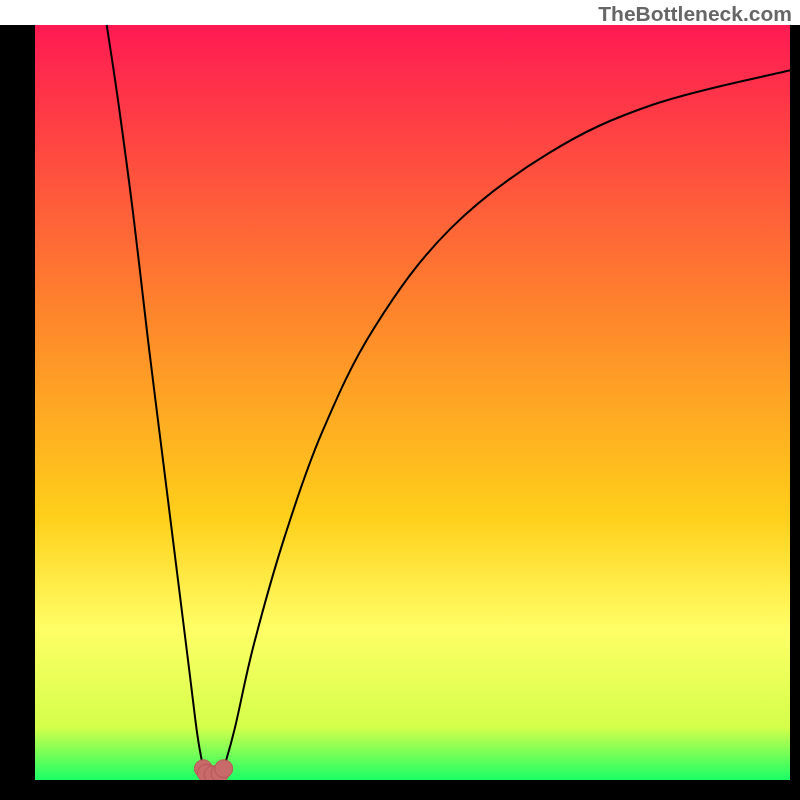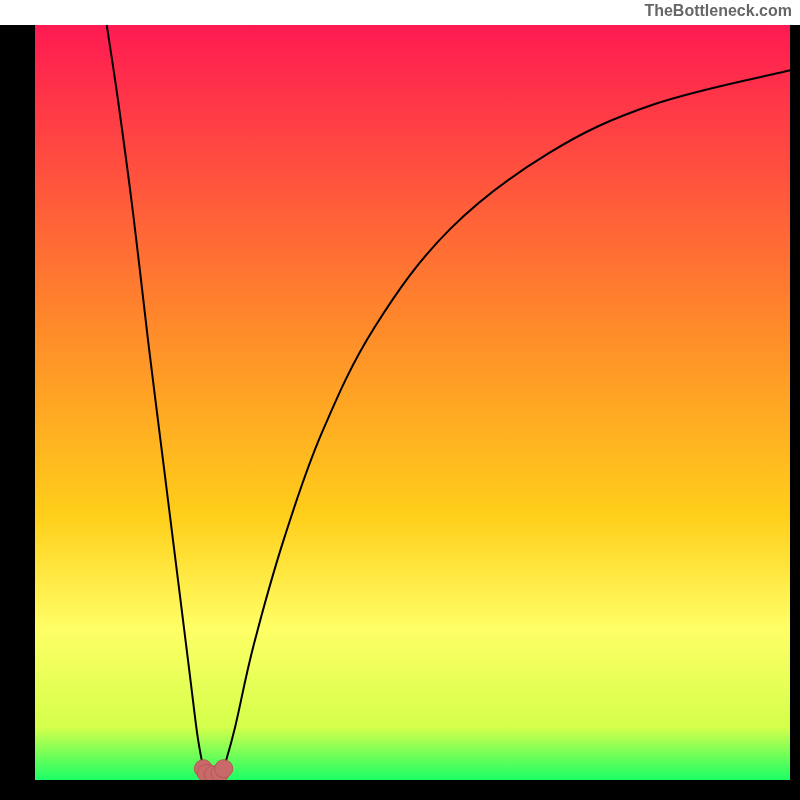--- a/index.html
+++ b/index.html
@@ -9,21 +9,21 @@
       width: 800px;
       height: 800px;
       overflow: hidden;
       position: relative;
     }
     .watermark {
       position: absolute;
       top: 2px;
       right: 8px;
       color: #666;
-      font-size: 16px;
+      font-size: 21px;
       font-weight: bold;
       z-index: 10;
     }
     .chart-wrap {
       position: absolute;
       top: 0;
       left: 0;
       width: 800px;
       height: 800px;
     }

